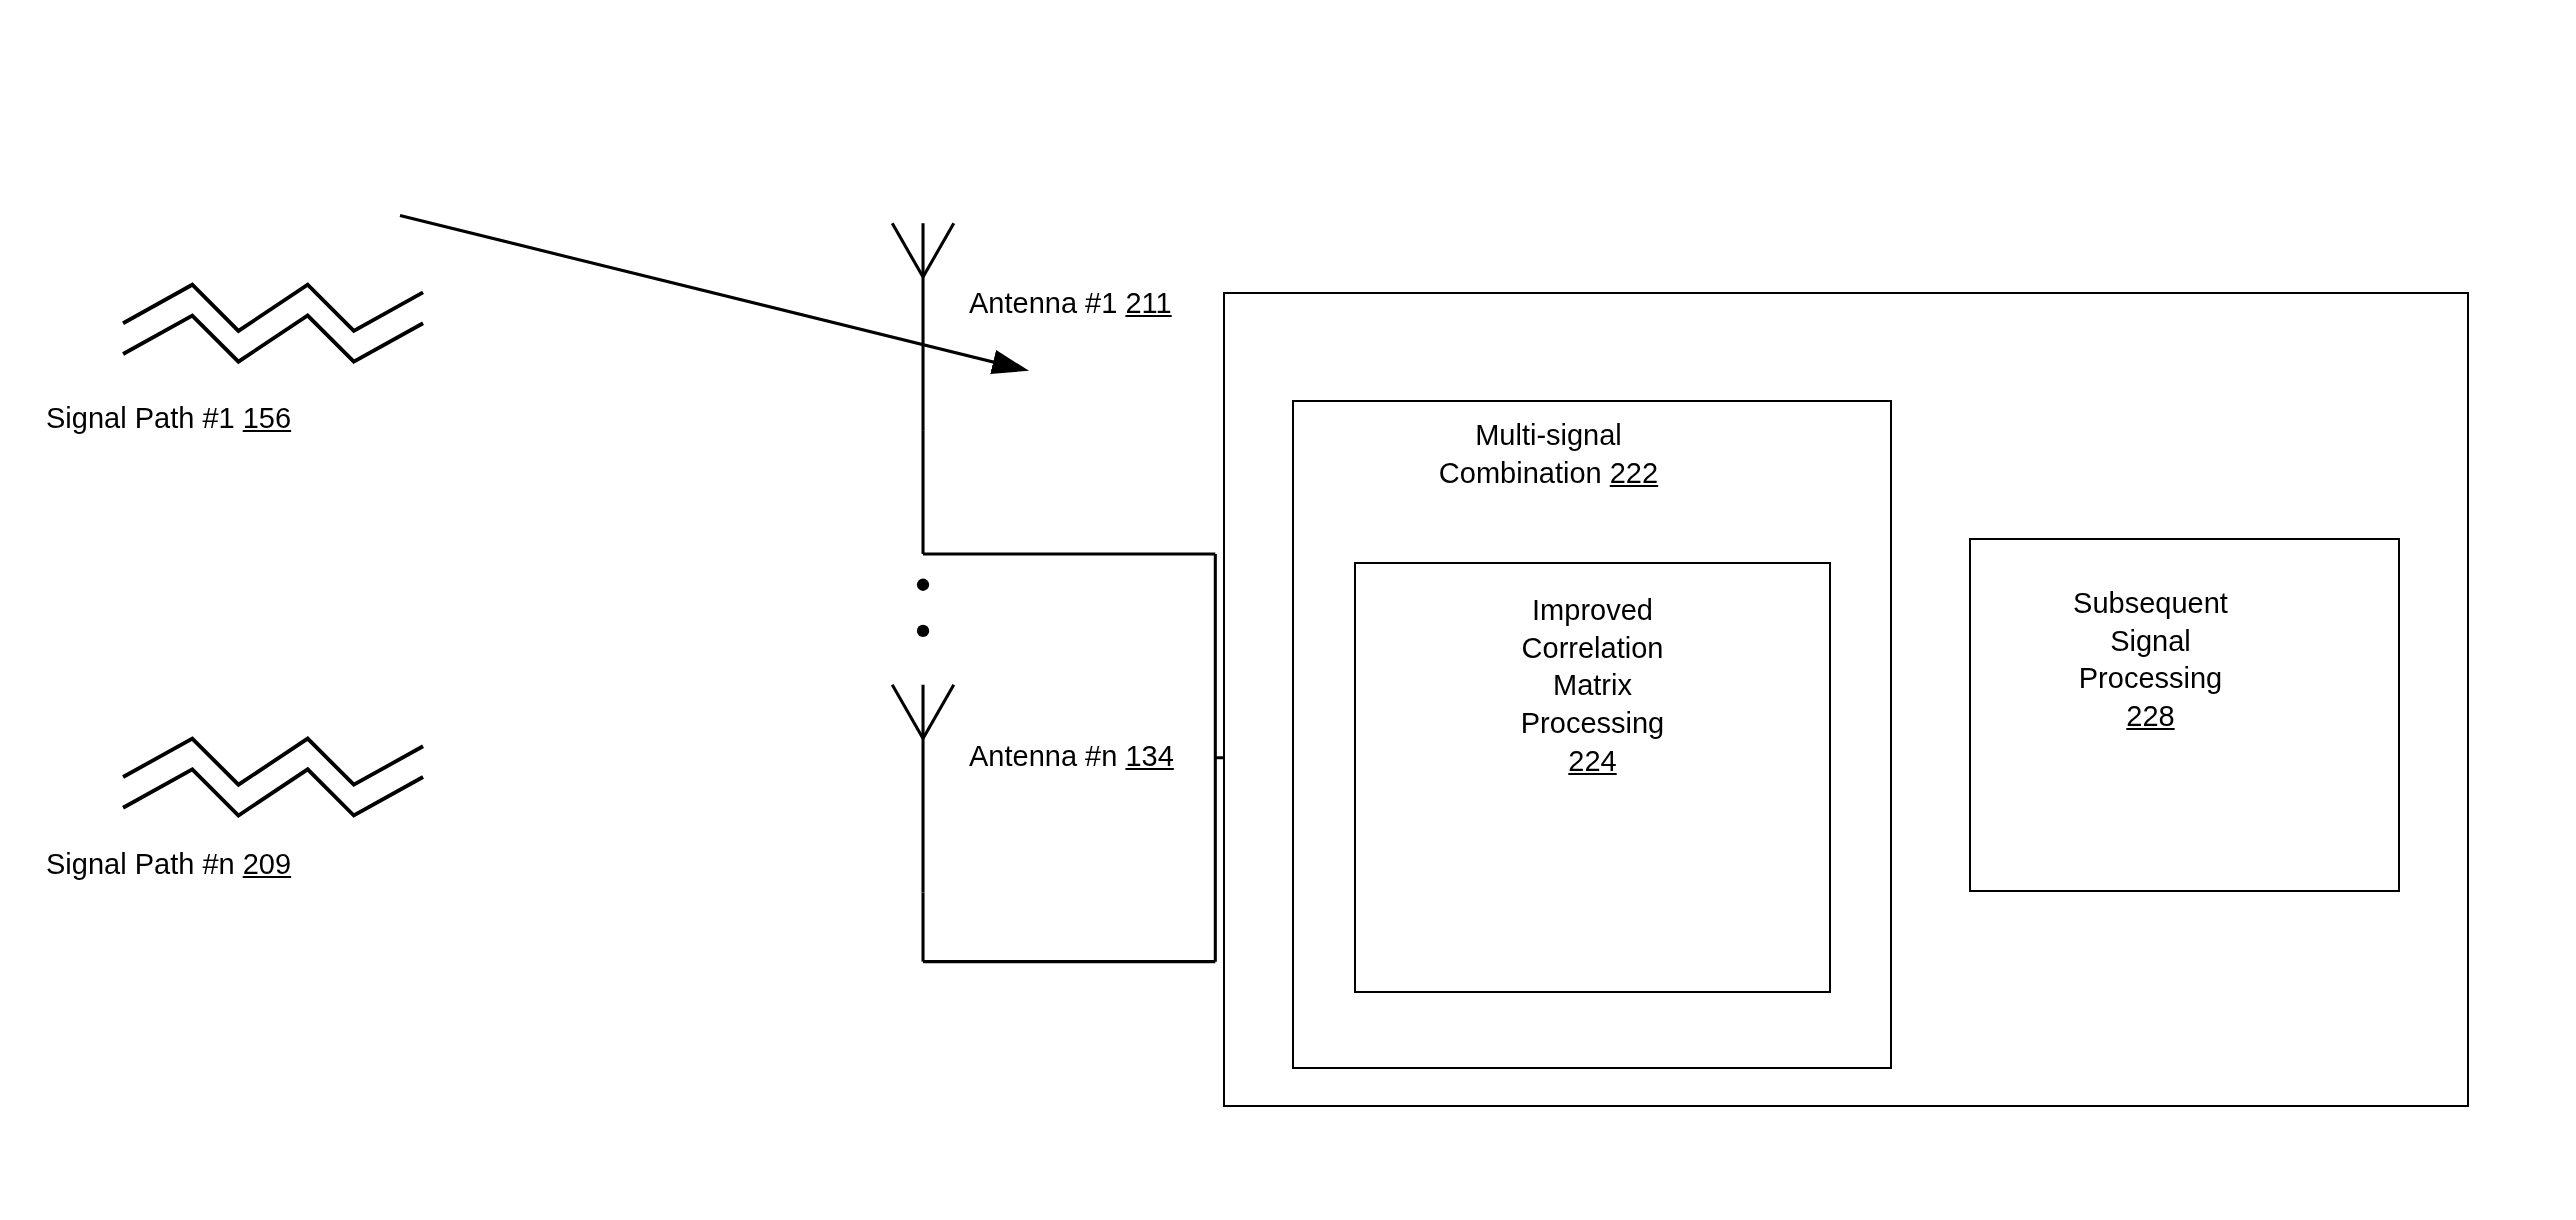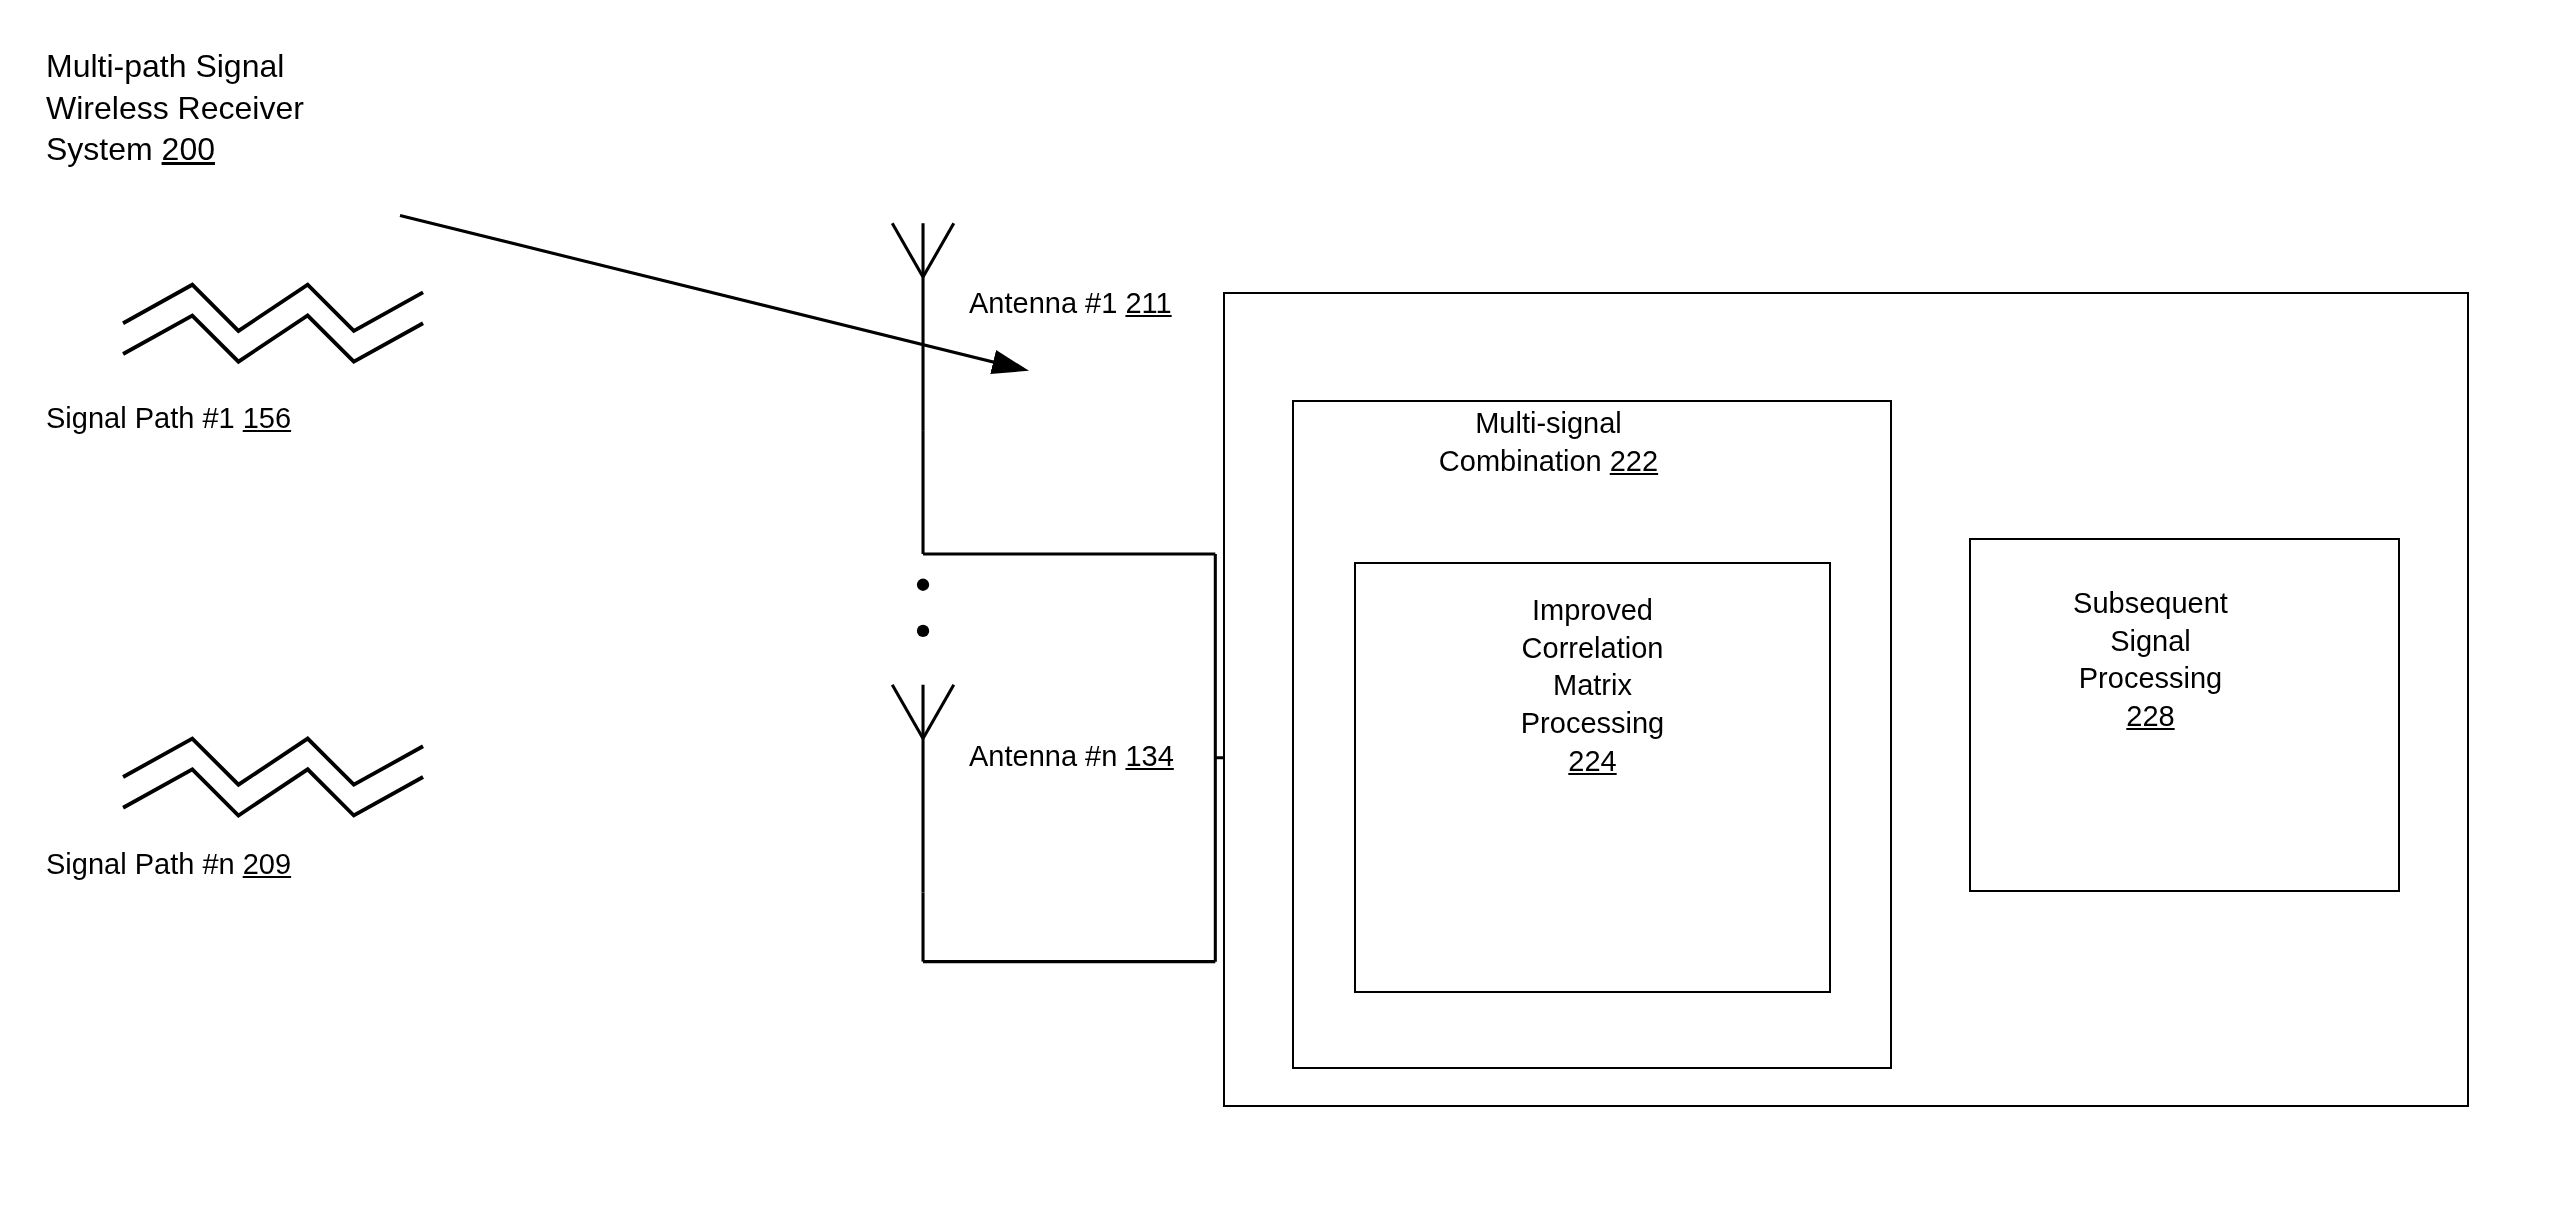--- a/index.html
+++ b/index.html
@@ -87,23 +87,20 @@
 
     <polyline points="160,1010 250,960 310,1020 400,960 460,1020 550,970" stroke="#000" stroke-width="5" fill="none"></polyline>
     <polyline points="160,1050 250,1000 310,1060 400,1000 460,1060 550,1010" stroke="#000" stroke-width="5" fill="none"></polyline>
 
     <circle cx="1200" cy="760" r="8" fill="#000"></circle>
     <circle cx="1200" cy="820" r="8" fill="#000"></circle>
     <circle cx="1200" cy="880" r="8" fill="none"></circle>
 
   </svg>
 
-  <div class="label label-left" style="left:46px; top:46px; font-size:32px;">
-    Multi-path Signal<br>Wireless Receiver<br>System <span class="underline">200</span>
-  </div>
 
   <div class="label" style="left:46px; top:400px; font-size:29px;">
     Signal Path #1 <span class="underline">156</span>
   </div>
 
   <div class="label" style="left:46px; top:846px; font-size:29px;">
     Signal Path #n <span class="underline">209</span>
   </div>
 
   <div class="label" style="left:969px; top:285px; font-size:29px;">
@@ -114,21 +111,21 @@
     Antenna #n <span class="underline">134</span>
   </div>
 
   <div class="box" style="left:1223px; top:292px; width:1246px; height:815px;">
   </div>
 
 
   <div class="box" style="left:1292px; top:400px; width:600px; height:669px;">
   </div>
 
-  <div class="label" style="left:1292px; top:405px; width:513px; text-align:center; font-size:29px;">
+  <div class="label" style="left:1292px; top:417px; width:513px; text-align:center; font-size:29px;">
     Multi-signal<br>Combination <span class="underline">222</span>
   </div>
 
   <div class="box" style="left:1354px; top:562px; width:477px; width:477px; height:431px;">
   </div>
 
   <div class="label" style="left:1354px; top:592px; width:477px; text-align:center; font-size:29px;">
     Improved<br>Correlation<br>Matrix<br>Processing<br><span class="underline">224</span>
   </div>
 

